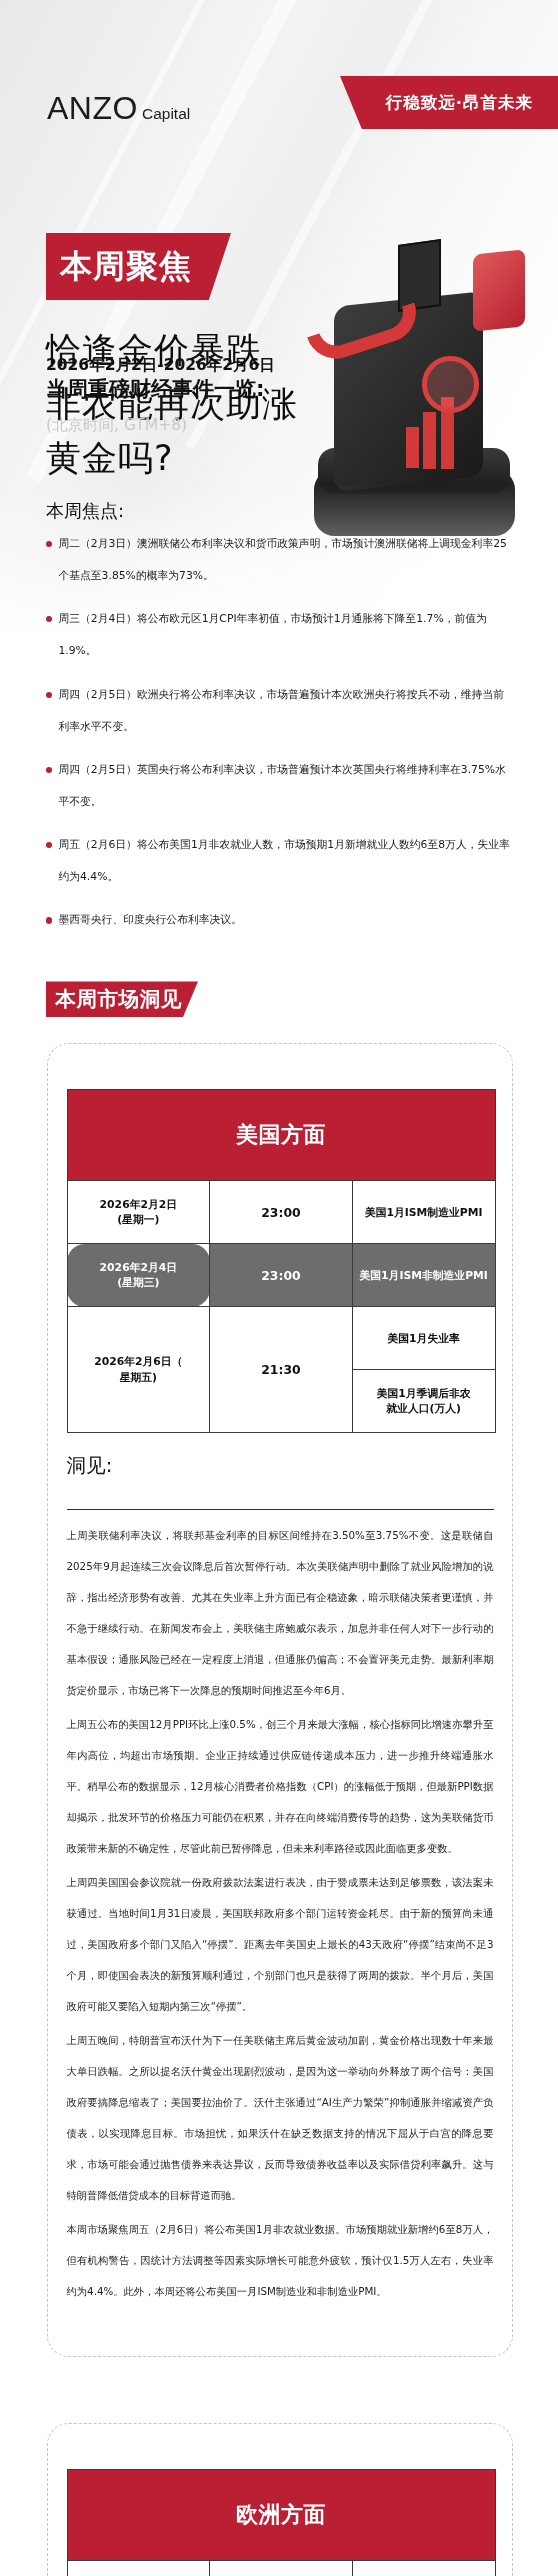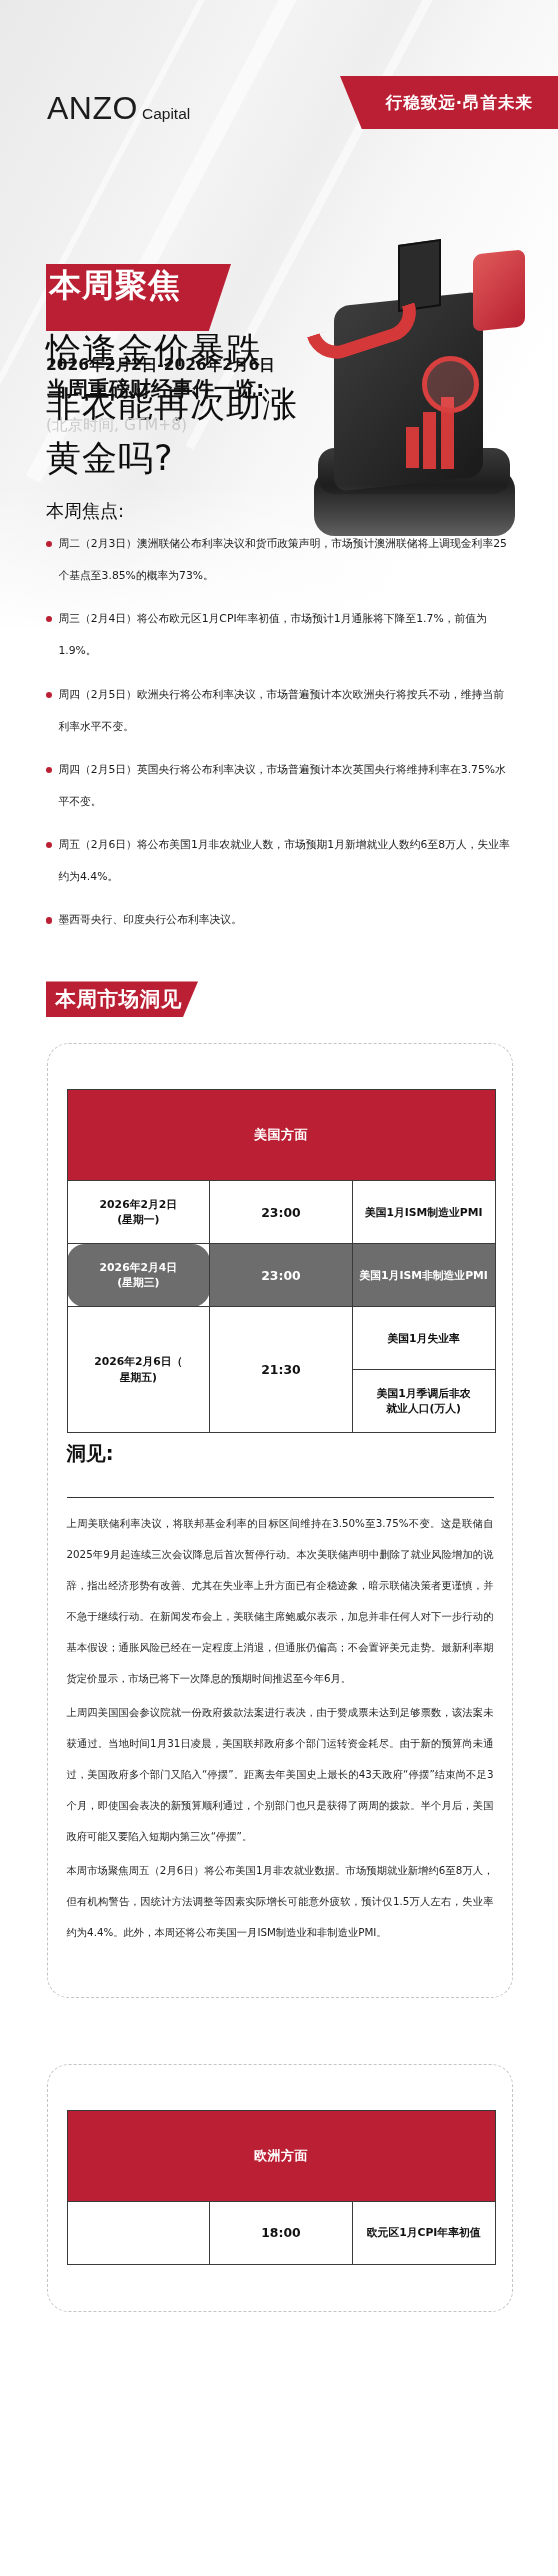--- a/index.html
+++ b/index.html
@@ -20,21 +20,21 @@
   .tagline {
     position: absolute; right: 0; top: 76px; width: 218px; height: 53px;
     background: #bb1f33; clip-path: polygon(0 0, 100% 0, 100% 100%, 10% 100%);
     display: flex; align-items: center; justify-content: center; padding-left: 20.6px;
   }
   .tagline span { color: #fff; font-size: 16.5px; font-weight: 700; letter-spacing: 1px; }
 
   .focus-label {
     position: absolute; left: 46px; top: 233px; width: 185px; height: 67px;
     background: #bb1f33; clip-path: polygon(0 0, 100% 0, 88% 100%, 0 100%);
-    display: flex; align-items: flex-start; padding-left: 3px; margin-top: 31px;
+    display: flex; align-items: center; padding-left: 14px;
   }
   .focus-label span { color: #fff; font-size: 32px; font-weight: 700; letter-spacing: 1px; }
 
   .hero-title { position: absolute; left: 46px; top: 323px; }
   .hero-title div { font-size: 35px; font-weight: 400; line-height: 54px; color: #0e0e0e; letter-spacing: 1px; }
 
   .hero-date { position: absolute; left: 46px; top: 354px; font-size: 15.5px; font-weight: 700; line-height: 20.6px; }
   .hero-sub { position: absolute; left: 46px; top: 378px; font-size: 21px; font-weight: 700; line-height: 20.6px; }
   .hero-tz { position: absolute; left: 46px; top: 414px; font-size: 15.5px; color: #c9c9c9; line-height: 20.6px; }
 
@@ -65,33 +65,33 @@
 
   .card {
     margin: 26px 46px 0 47px; width: 466px;
     border: 0.8px dashed #c4c4c4; border-radius: 21.6px;
     padding: 45px 18.5px 46px 18.5px;
   }
   .card + .card { margin-top: 66px; }
 
   table.ev { width: 429px; border-collapse: collapse; table-layout: fixed; }
   table.ev th {
-    background: #bb1f33; color: #fff; font-size: 13px; font-weight: 700;
+    background: #bb1f33; color: #fff; font-size: 22px; font-weight: 700;
     height: 91px; border: 1px solid #3a3a3a; letter-spacing: 0.5px;
   }
   table.ev td {
     border: 1px solid #3a3a3a; text-align: center; vertical-align: middle;
     font-size: 10.8px; font-weight: 700; line-height: 15.5px; padding: 0 5.2px; color: #111;
   }
   table.ev td.c1 { width: 133px; border-radius: 18px; }
   table.ev td.c2 { width: 133px; font-size: 12.4px; }
   table.ev tr.grey td { background: #6d6d6d; color: #fff; }
   table.ev tr.h122 td { height: 63px; }
 
-  .ins-head { margin-top: 6px; font-size: 19.6px; font-weight: 700; line-height: 30px; padding-bottom: 28px; border-bottom: 0.8px solid #333; }
+  .ins-head { margin-top: 18px; font-size: 19.6px; font-weight: 400; line-height: 30px; padding-bottom: 28px; border-bottom: 0.8px solid #333; }
   .ins-body { margin-top: 9.3px; }
   .ins-body p { font-size: 10.3px; line-height: 31px; color: #1e1e1e; text-align: justify; margin-bottom: 3.1px; }
 </style>
 </head>
 <body>
 
 <section class="hero">
   <div class="streak" style="left:170px;top:-103px;"></div>
   <div class="streak" style="left:330px;top:-134px;width:9.3px;"></div>
   <div class="streak" style="left:62px;top:-52px;width:6.2px;"></div>
@@ -179,21 +179,23 @@
     </tr>
     <tr class="h122">
       <td><span class="ml">美国1月季调后非农
 就业人口(万人)</span></td>
     </tr>
   </tbody>
     </table>
   <h3 class="ins-head">洞见:</h3>
   <div class="ins-body">
     <p>上周美联储利率决议，将联邦基金利率的目标区间维持在3.50%至3.75%不变。这是联储自2025年9月起连续三次会议降息后首次暂停行动。本次美联储声明中删除了就业风险增加的说辞，指出经济形势有改善、尤其在失业率上升方面已有企稳迹象，暗示联储决策者更谨慎，并不急于继续行动。在新闻发布会上，美联储主席鲍威尔表示，加息并非任何人对下一步行动的基本假设；通胀风险已经在一定程度上消退，但通胀仍偏高；不会置评美元走势。最新利率期货定价显示，市场已将下一次降息的预期时间推迟至今年6月。</p>
+    <p>上周五公布的美国12月PPI环比上涨0.5%，创三个月来最大涨幅，核心指标同比增速亦攀升至年内高位，均超出市场预期。企业正持续通过供应链传递成本压力，进一步推升终端通胀水平。稍早公布的数据显示，12月核心消费者价格指数（CPI）的涨幅低于预期，但最新PPI数据却揭示，批发环节的价格压力可能仍在积累，并存在向终端消费传导的趋势，这为美联储货币政策带来新的不确定性，尽管此前已暂停降息，但未来利率路径或因此面临更多变数。</p>
     <p>上周四美国国会参议院就一份政府拨款法案进行表决，由于赞成票未达到足够票数，该法案未获通过。当地时间1月31日凌晨，美国联邦政府多个部门运转资金耗尽。由于新的预算尚未通过，美国政府多个部门又陷入“停摆”。距离去年美国史上最长的43天政府“停摆”结束尚不足3个月，即使国会表决的新预算顺利通过，个别部门也只是获得了两周的拨款。半个月后，美国政府可能又要陷入短期内第三次“停摆”。</p>
+    <p>上周五晚间，特朗普宣布沃什为下一任美联储主席后黄金波动加剧，黄金价格出现数十年来最大单日跌幅。之所以提名沃什黄金出现剧烈波动，是因为这一举动向外释放了两个信号：美国政府要搞降息缩表了；美国要拉油价了。沃什主张通过“AI生产力繁荣”抑制通胀并缩减资产负债表，以实现降息目标。市场担忧，如果沃什在缺乏数据支持的情况下屈从于白宫的降息要求，市场可能会通过抛售债券来表达异议，反而导致债券收益率以及实际借贷利率飙升。这与特朗普降低借贷成本的目标背道而驰。</p>
     <p>本周市场聚焦周五（2月6日）将公布美国1月非农就业数据。市场预期就业新增约6至8万人，但有机构警告，因统计方法调整等因素实际增长可能意外疲软，预计仅1.5万人左右，失业率约为4.4%。此外，本周还将公布美国一月ISM制造业和非制造业PMI。</p>
   </div>
 </section>
 
 <section class="card">
   <table class="ev">
     <tbody>
         <tr>
           <th colspan="3">欧洲方面</th>
         </tr>

